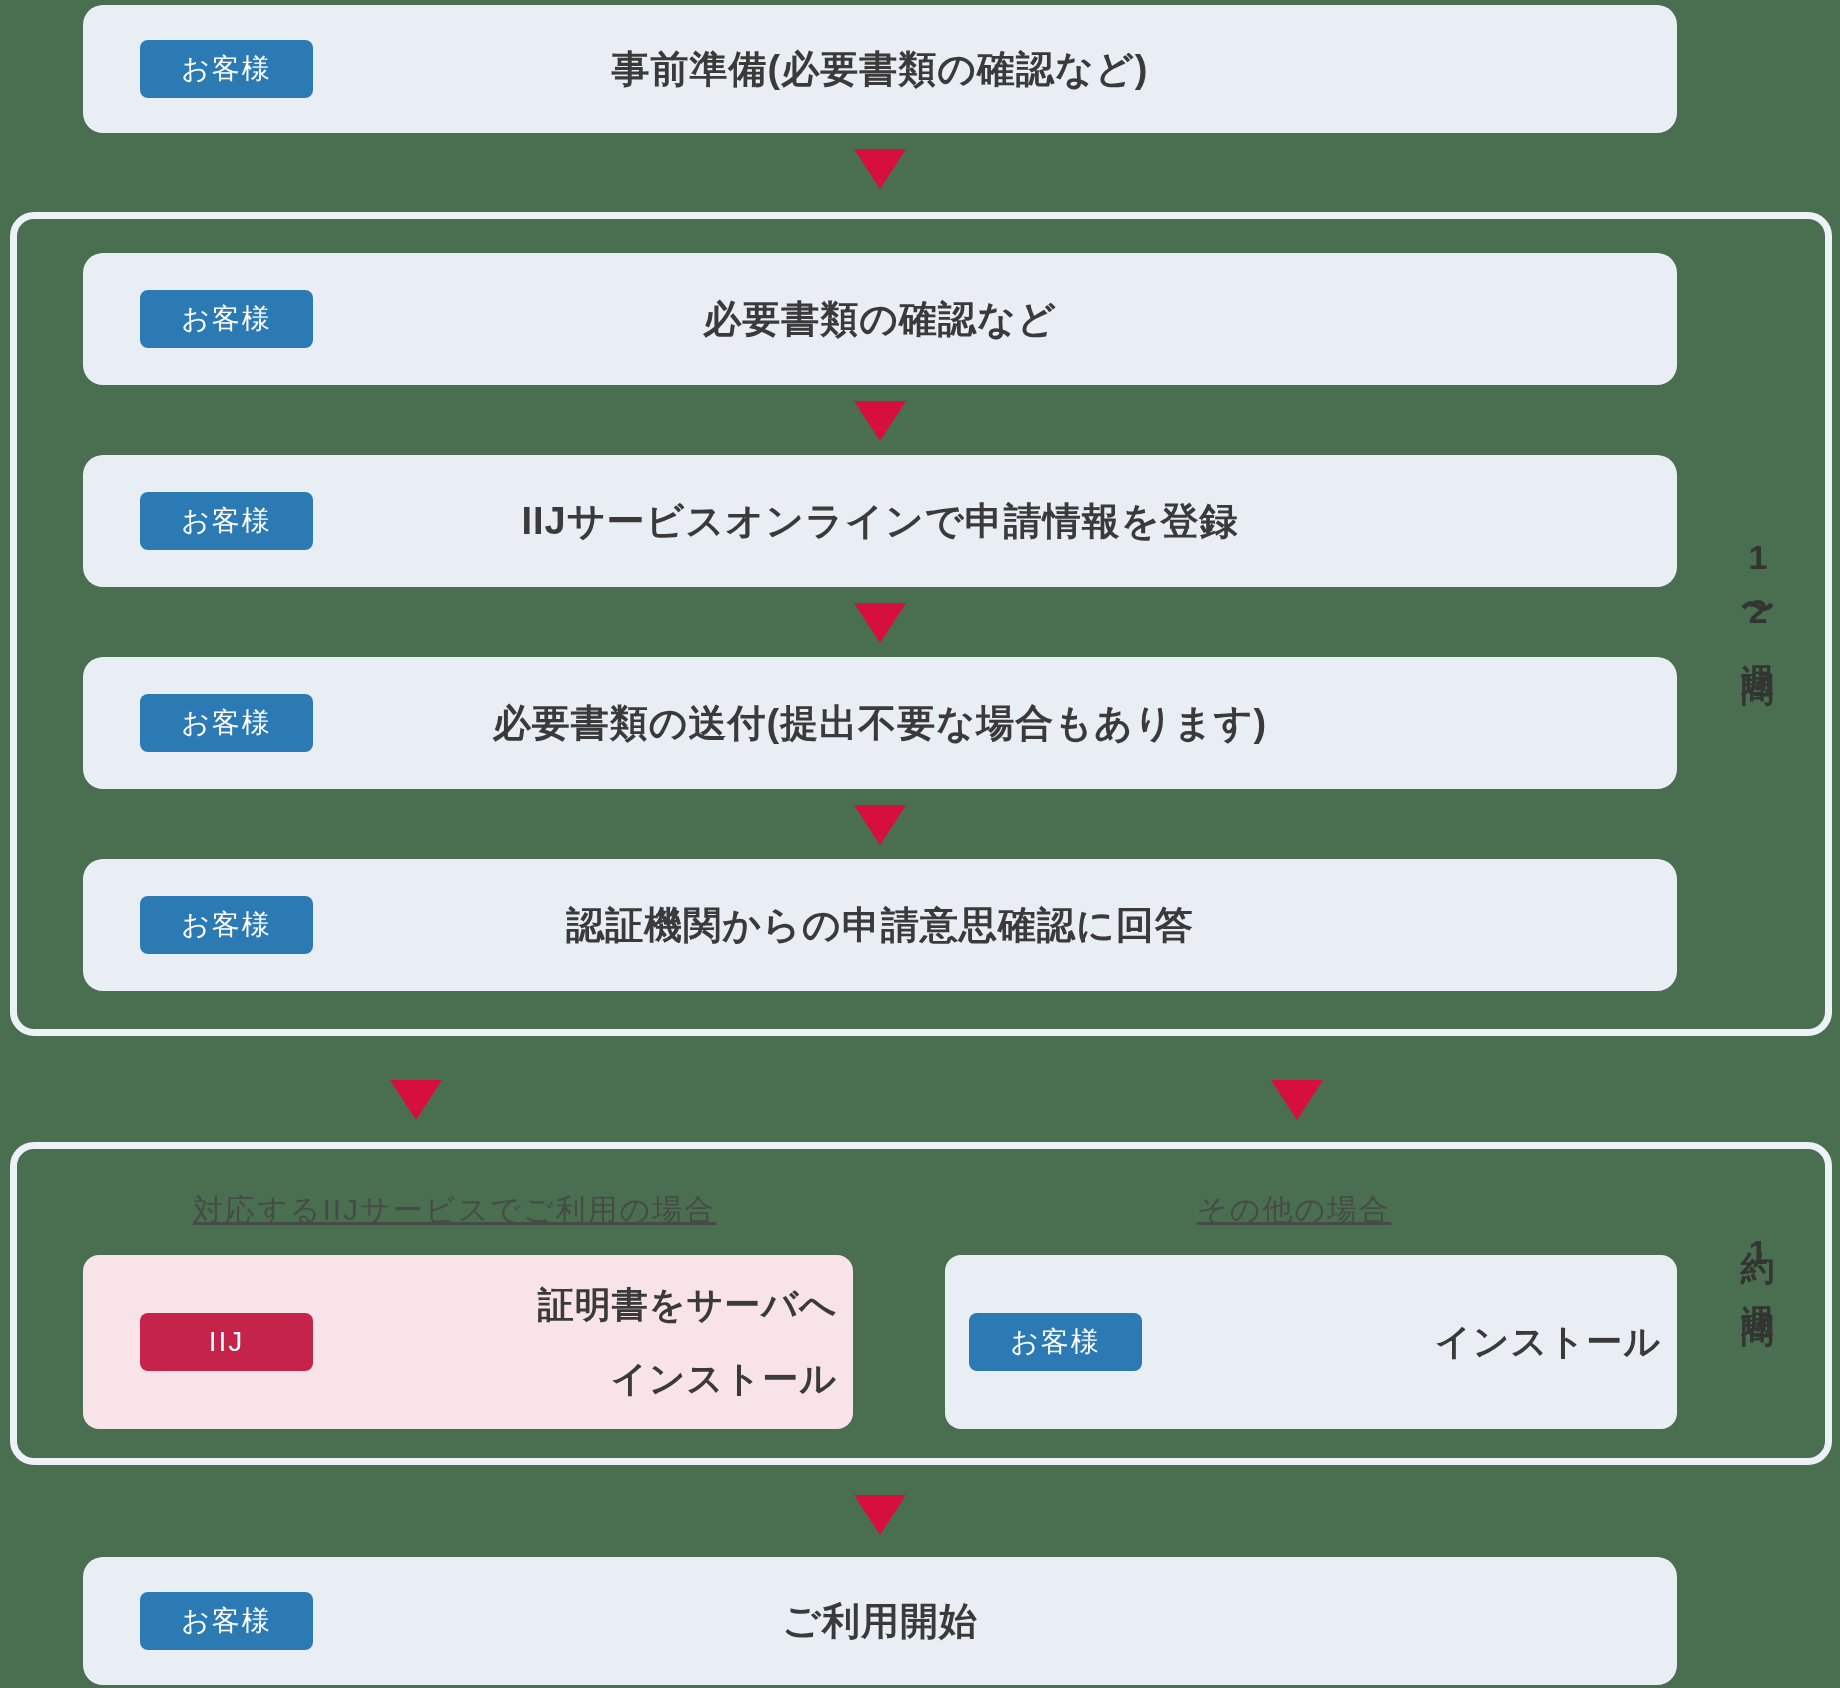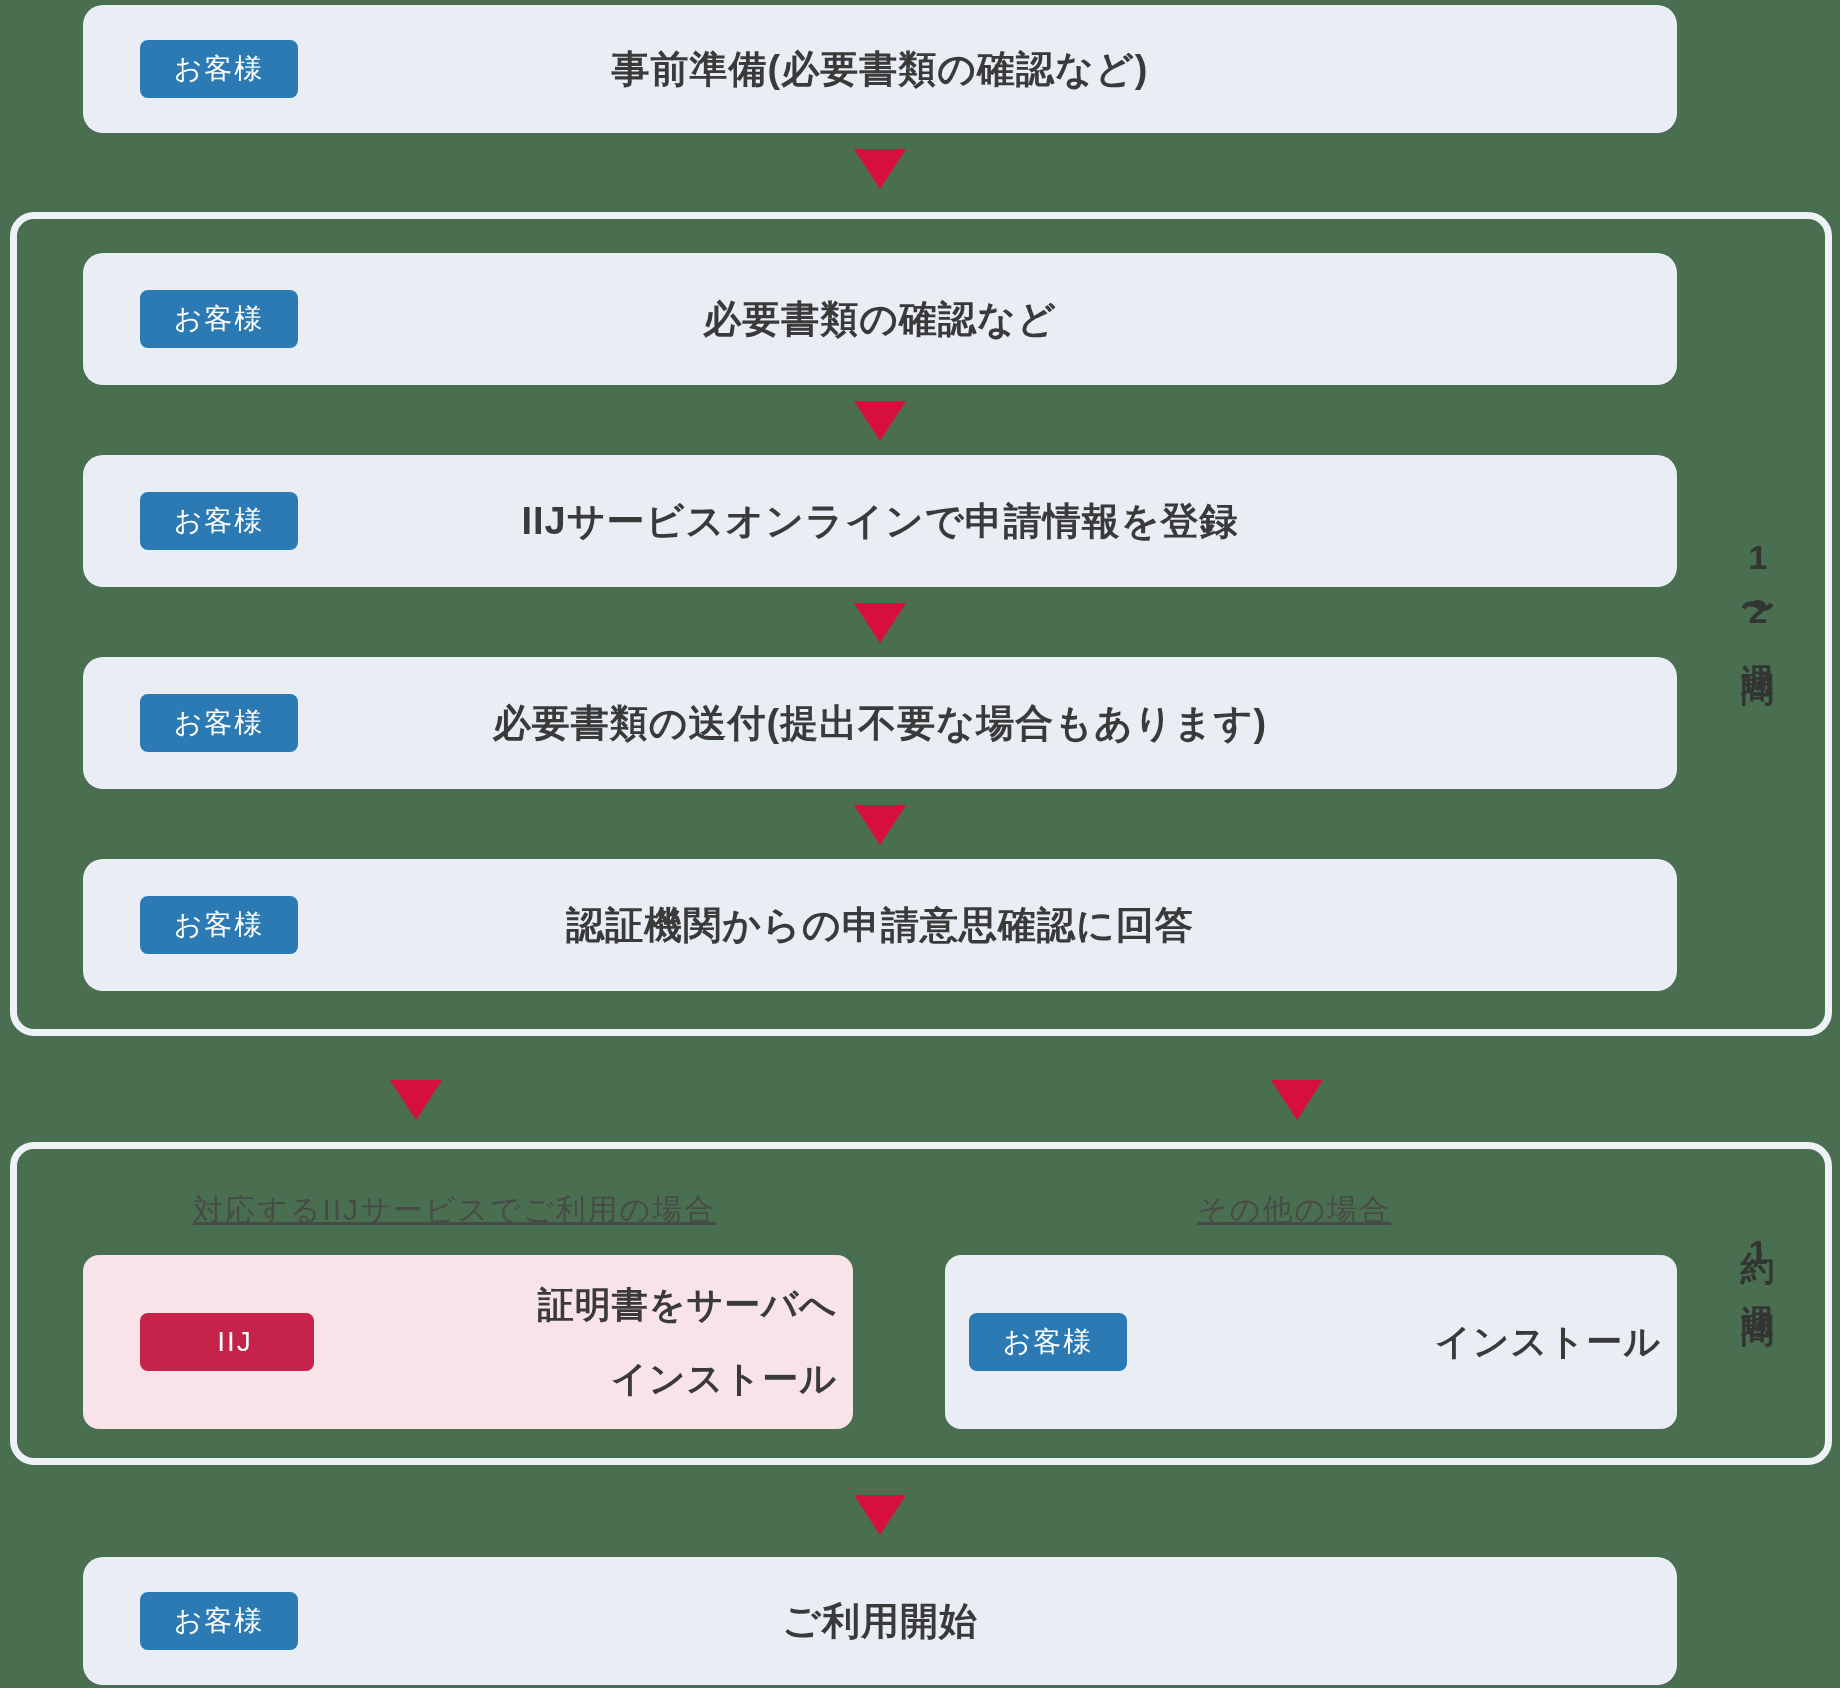--- a/index.html
+++ b/index.html
@@ -40,21 +40,21 @@
     font-weight:700;
     color:var(--title-text);
     text-align:left;
     letter-spacing:1px;
   }
   .badge{
     position:absolute;
     left:57px;
     top:50%;
     transform:translateY(-50%);
-    width:158px;
+    width:173px;
     height:58px;
     border-radius:8px;
     display:flex;
     align-items:center;
     justify-content:center;
     font-size:28px;
     font-weight:500;
     color:#ffffff;
     letter-spacing:2px;
   }
@@ -106,21 +106,21 @@
   .branch-box-left{
     left:83px;
     width:770px;
     background:var(--box-pink-bg);
   }
   .branch-box-right{
     left:945px;
     width:732px;
     background:var(--box-bg);
   }
-  .branch-box-left .badge{left:57px;padding-left:16px;}
+  .branch-box-left .badge{left:57px;}
   .branch-box-right .badge{left:24px;}
   .branch-title{
     position:absolute;
     top:50%;
     transform:translateY(-50%);
     right:16px;
     text-align:right;
     font-size:36px;
     font-weight:700;
     color:var(--title-text);

